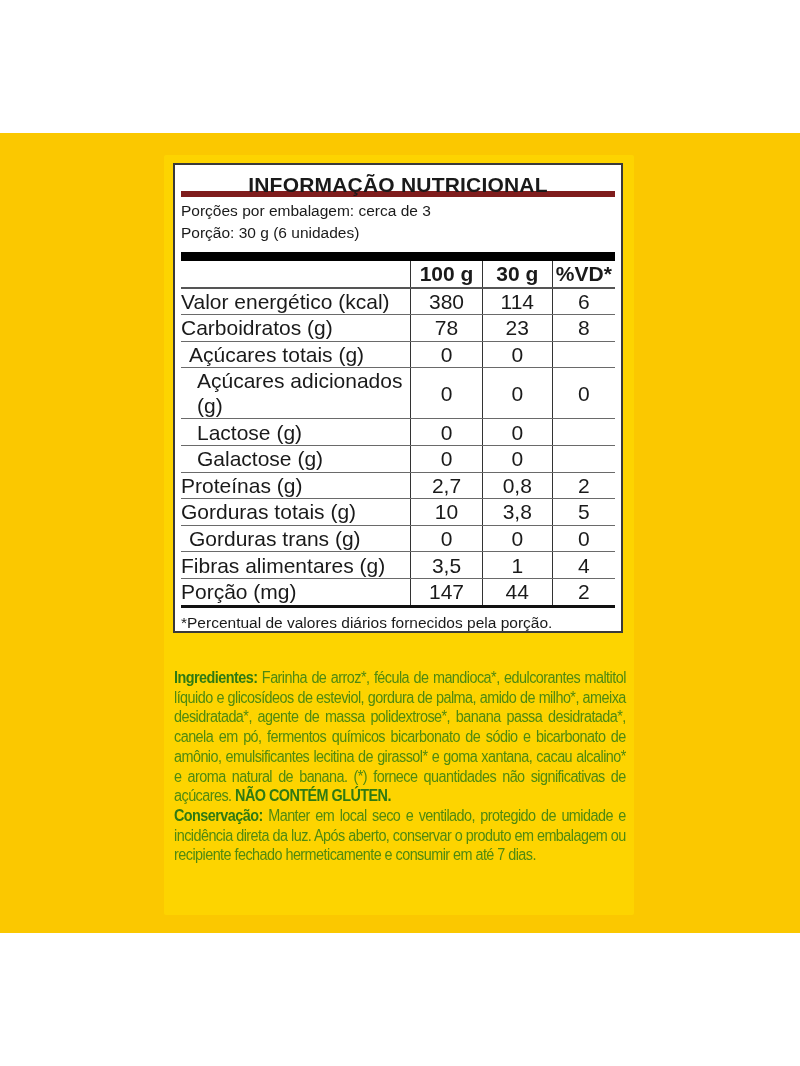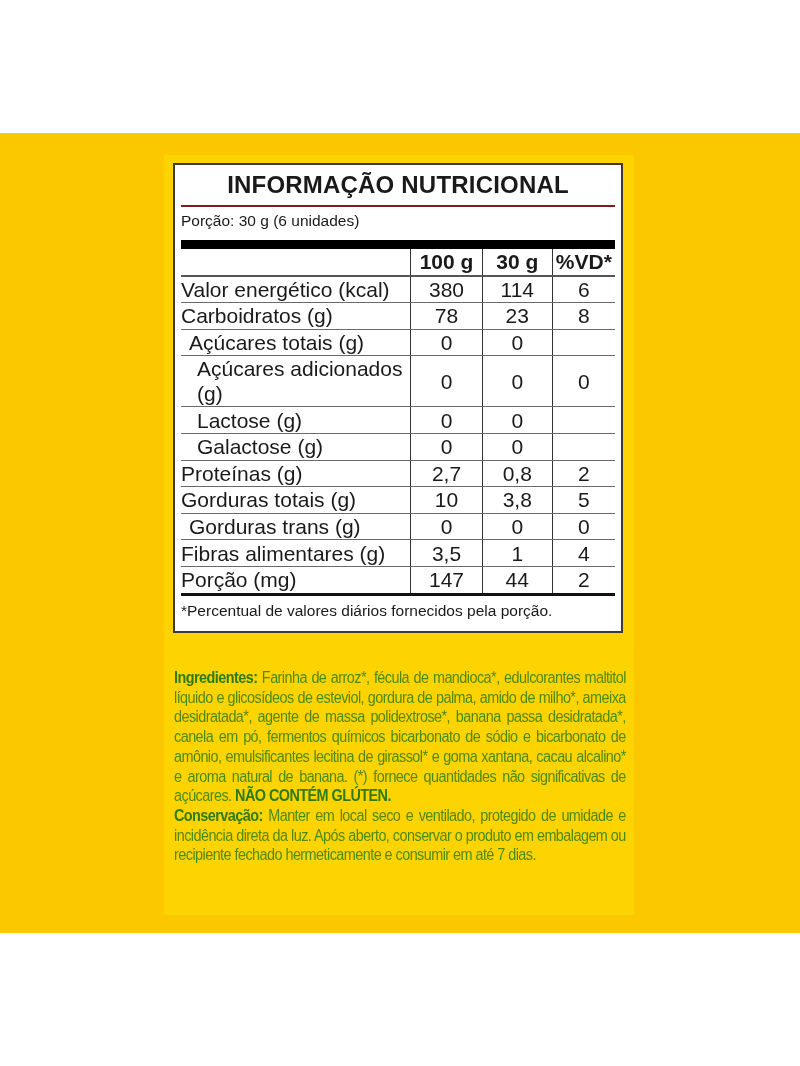--- a/index.html
+++ b/index.html
@@ -41,27 +41,27 @@
       height: 470px;
       background: #ffffff;
       border: 2px solid #3a3a3a;
       box-sizing: border-box;
       font-family: "Liberation Sans", sans-serif;
       color: #1a1a1a;
     }
     .nt-title {
       text-align: center;
       font-weight: bold;
-      font-size: 24px;
+      font-size: 21px;
       letter-spacing: 0.2px;
       padding-top: 9px;
-      height: 42px;
+      height: 32px;
       box-sizing: border-box;
       margin: 0 6px;
-      border-bottom: 2px solid #7f1d1d;
+      border-bottom: 6px solid #7f1d1d;
       line-height: 22px;
     }
     .nt-serving {
       margin: 0 6px;
       font-size: 15.5px;
       line-height: 22px;
       padding-top: 3px;
     }
     .nt-thickbar {
       margin: 8px 6px 0 6px;
@@ -131,20 +131,21 @@
 </head>
 <body>
 
 <div class="page">
   <div class="yellow-band"></div>
   <div class="label-panel"></div>
 
   <div class="nutrition-box">
     <div class="nt-title">INFORMAÇÃO NUTRICIONAL</div>
     <div class="nt-serving">
+      <div>Porções por embalagem: cerca de 3</div>
       <div>Porção: 30 g (6 unidades)</div>
     </div>
     <div class="nt-thickbar"></div>
 
     <table class="nt-table">
       <thead>
         <tr>
           <th class="c-label"></th>
           <th class="c-num c-100">100 g</th>
           <th class="c-num c-30">30 g</th>

